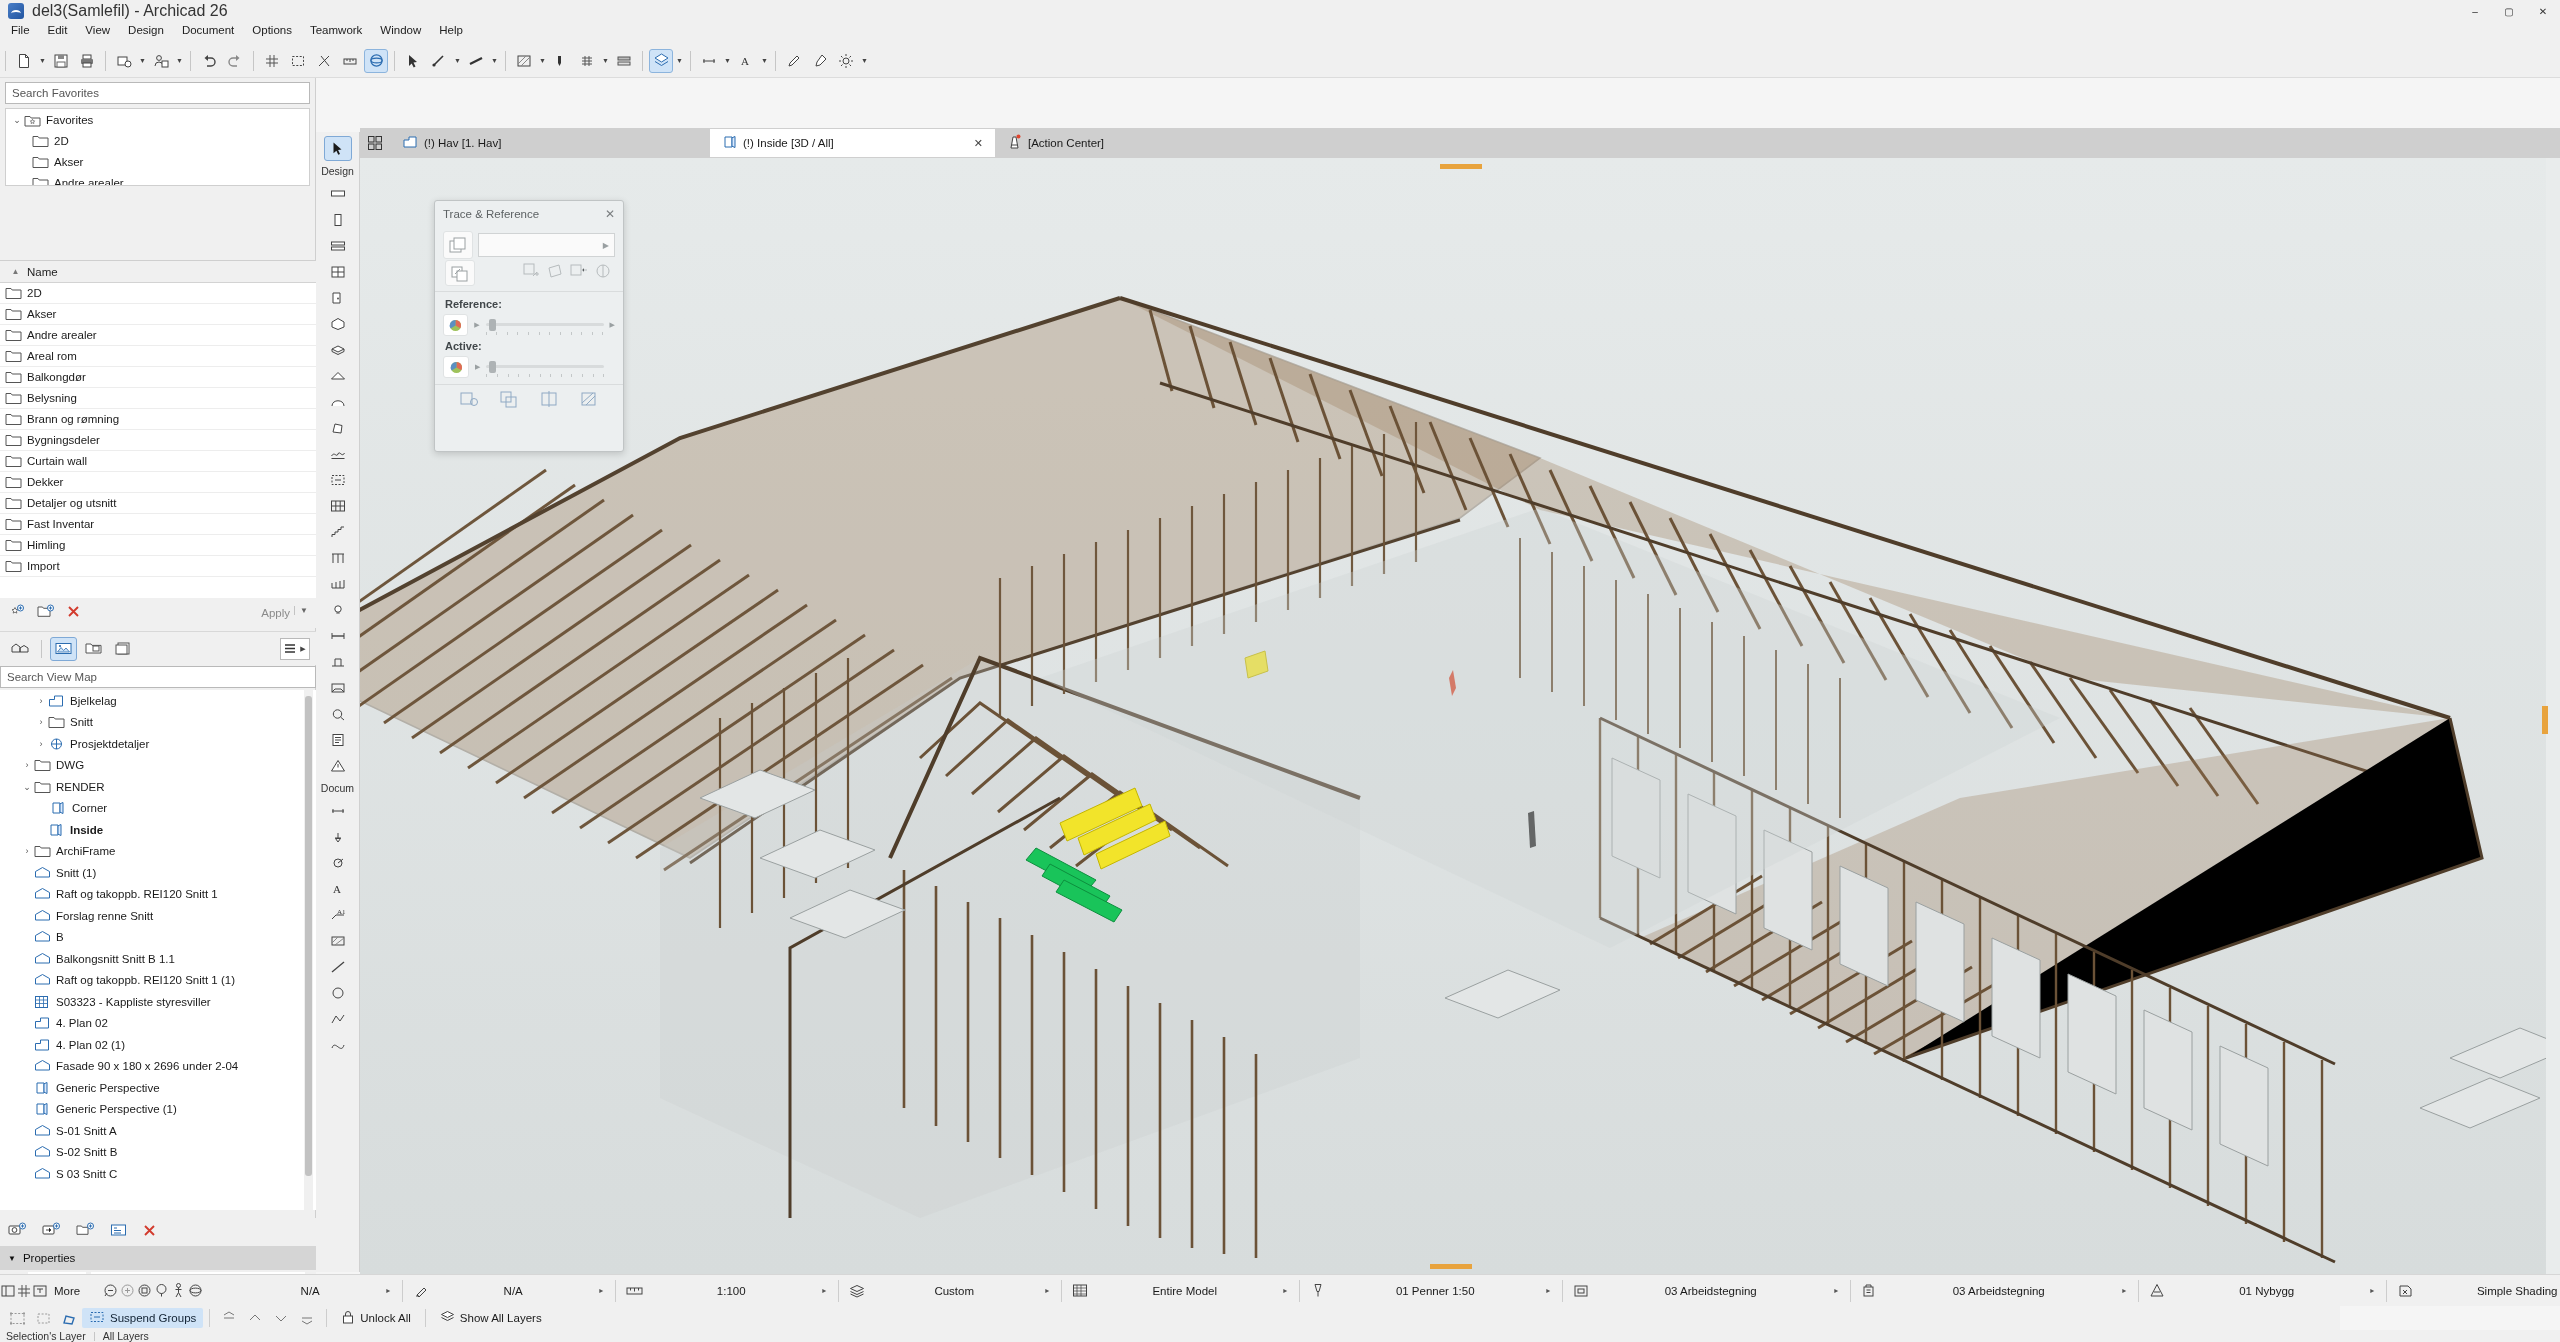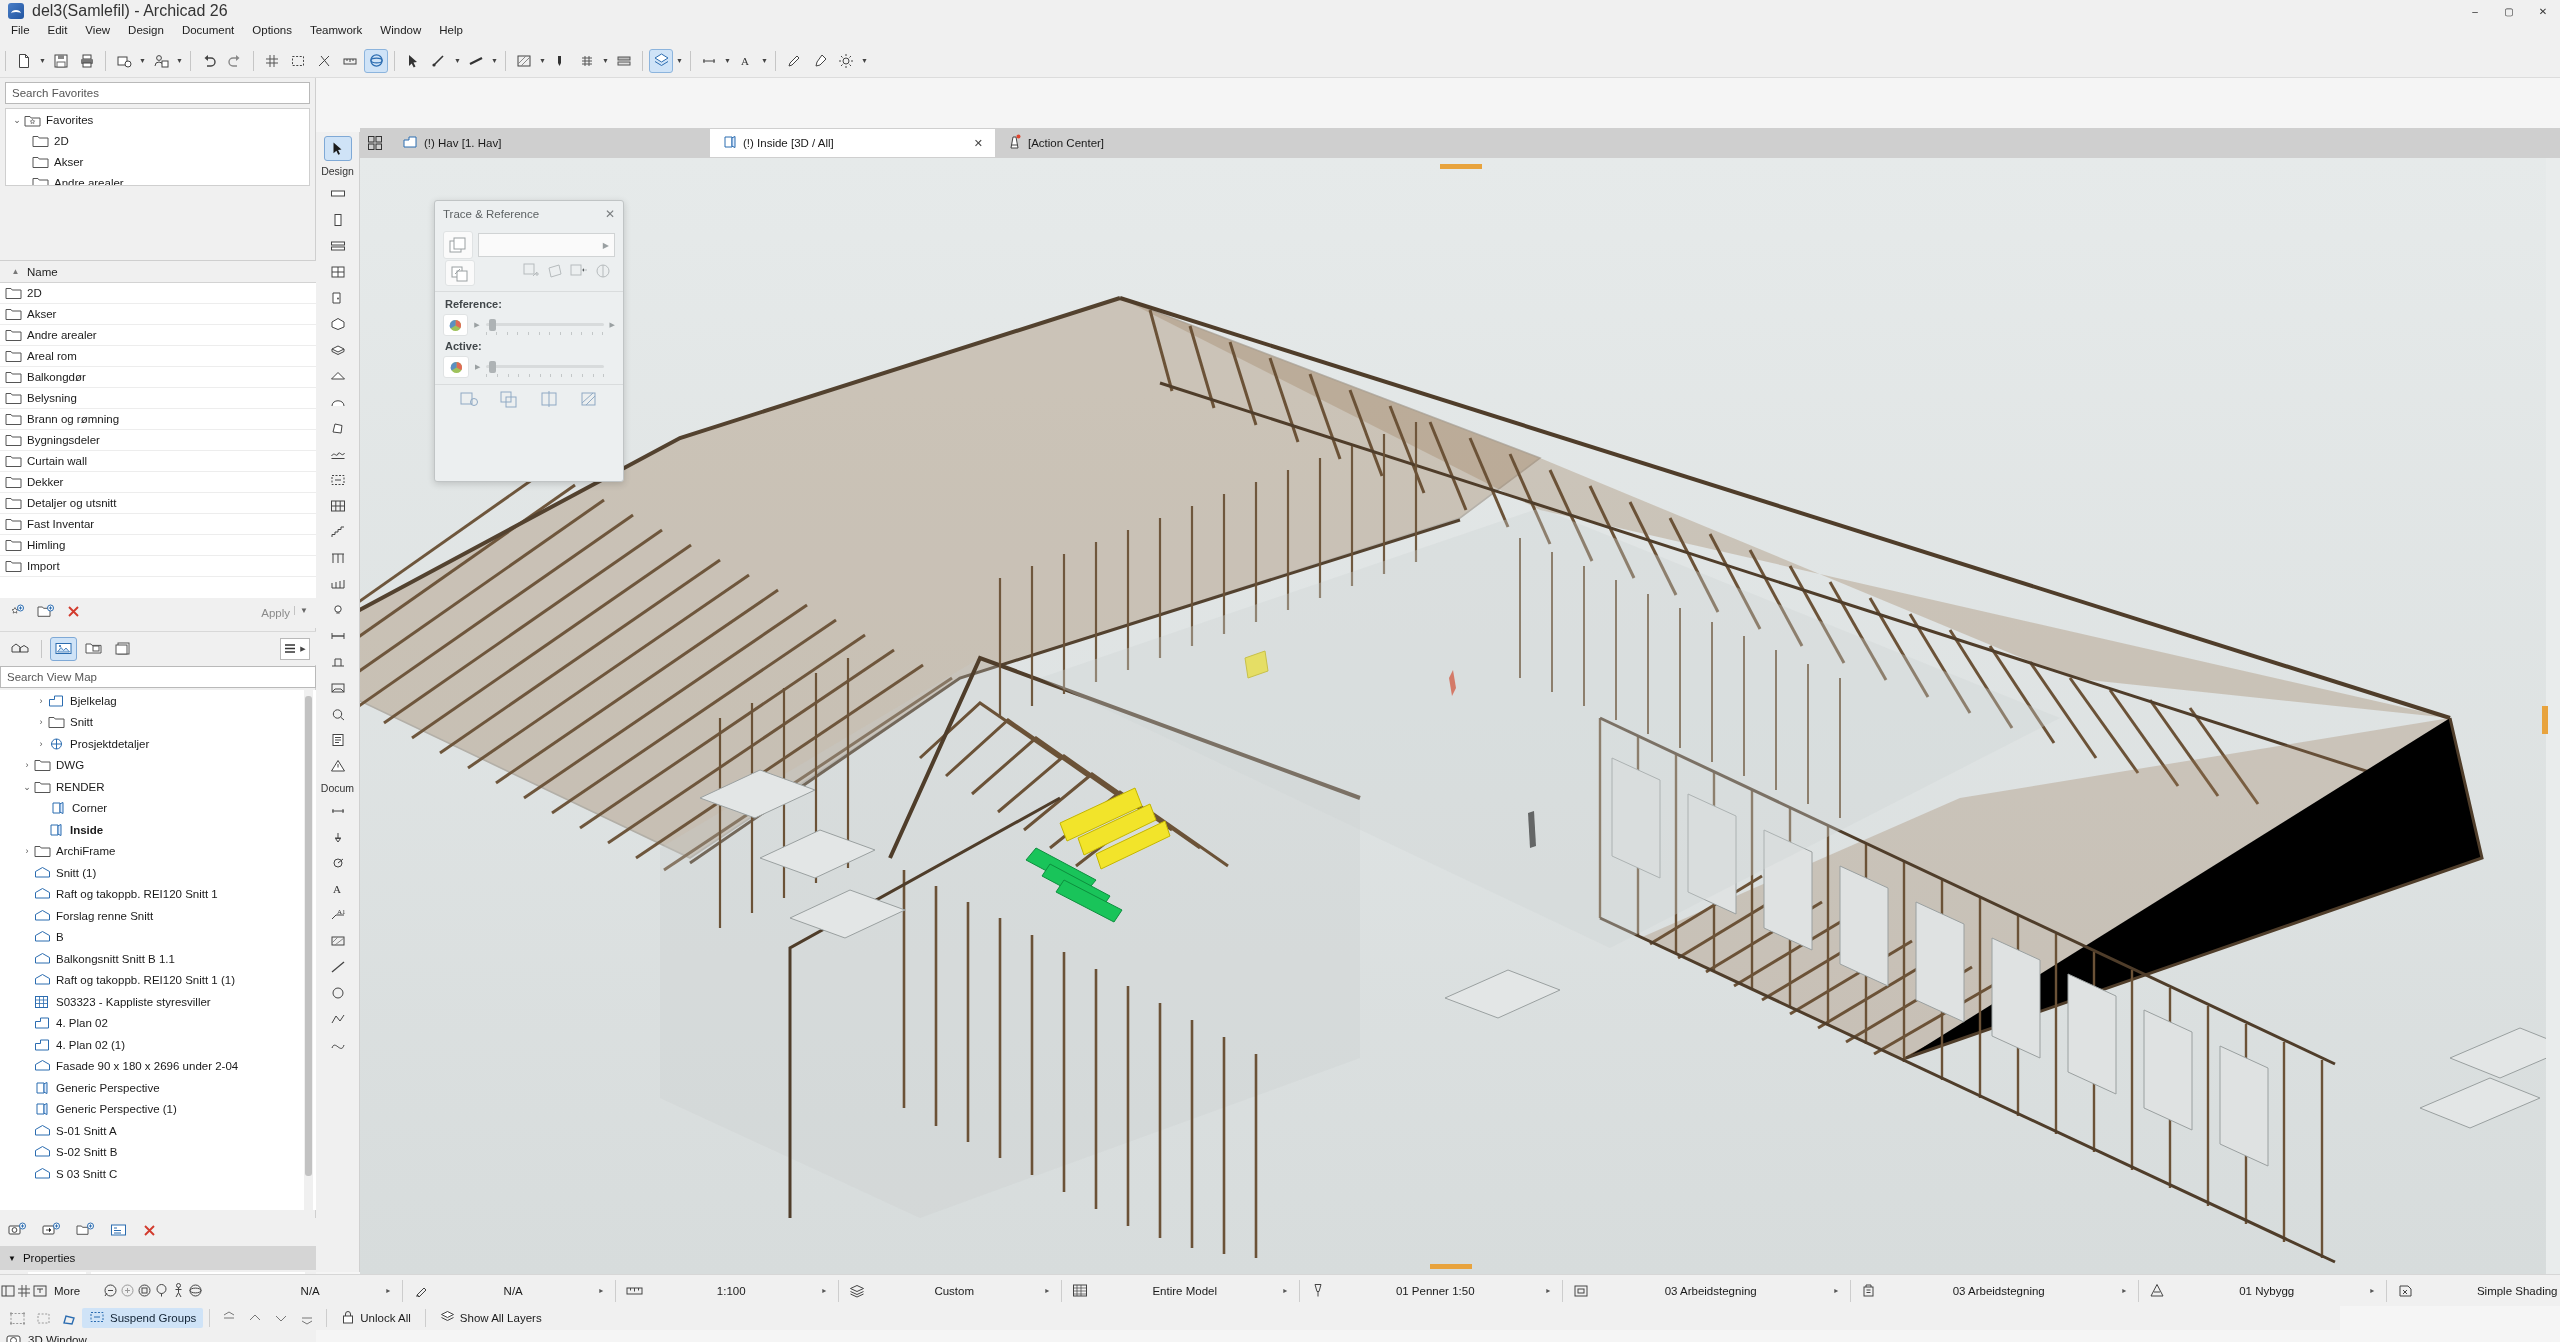--- a/index.html
+++ b/index.html
@@ -127,21 +127,21 @@
   .tab.active{ background:#fff; }
   .tab .closex{ margin-left:auto; padding-left:26px; font-size:11px; color:#444;}
 
   
   .viewport{ position:absolute; left:360px; top:158px; width:2200px; height:1116px;
     background:#dfe3e3; overflow:hidden;}
   .vp-rightbar{ position:absolute; right:0; top:0; width:14px; height:1116px;
     background:#e9ecec; }
 
   
-  .trace{ position:absolute; left:434px; top:200px; width:190px; height:282px;
+  .trace{ position:absolute; left:434px; top:200px; width:190px; height:252px;
     background:#eceff0; border:1px solid #c0c4c5; box-shadow:0 2px 7px rgba(0,0,0,.16);
     border-radius:3px;}
   .trace-title{ height:26px; display:flex;align-items:center;padding:0 8px;
     font-size:11.5px;color:#5d6264;}
   .trace-x{ margin-left:auto; font-size:12px; color:#7a7e80; }
   .trace-sec{ padding:4px 8px; }
   .trace-combo{ height:24px; background:#fafafa; border:1px solid #d0d3d4;
     display:flex;align-items:center;}
   .trace-combo .car{ margin-left:auto;margin-right:5px;font-size:8px;color:#9aa0a2;}
   .trace-iconrow{ display:flex;align-items:center;height:28px; gap:4px; padding:0 2px;}
@@ -1623,14 +1623,19 @@
     <div class="bb-sep"></div>
     <div class="bb-txt">
       <span><svg width="15" height="14" viewBox="0 0 15 14">
             <path d="M1.5 4.5 7.5 1.5 13.5 4.5 7.5 7.5z" fill="#fff" stroke="#444"></path>
             <path d="M1.5 7.5 7.5 10.5 13.5 7.5" fill="none" stroke="#444"></path>
           </svg></span>
       <span>Show All Layers</span>
     </div>
   </div>
 
+  <div class="botbar2">
+    <span>Selection's Layer</span>
+    <span style="width:1px;height:9px;background:#c6c6c6;display:inline-block"></span>
+    <span>All Layers</span>
+  </div>
 
 </div>
 
 </body></html>

